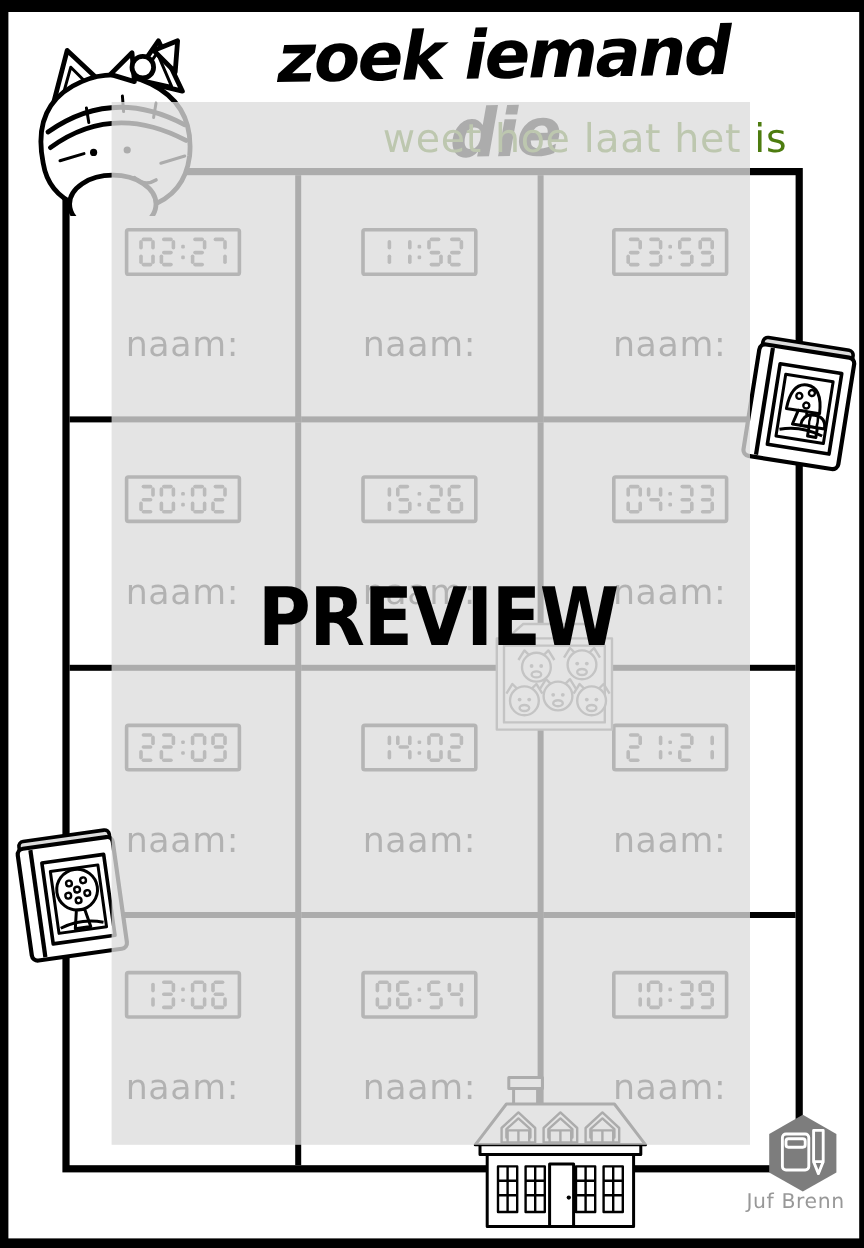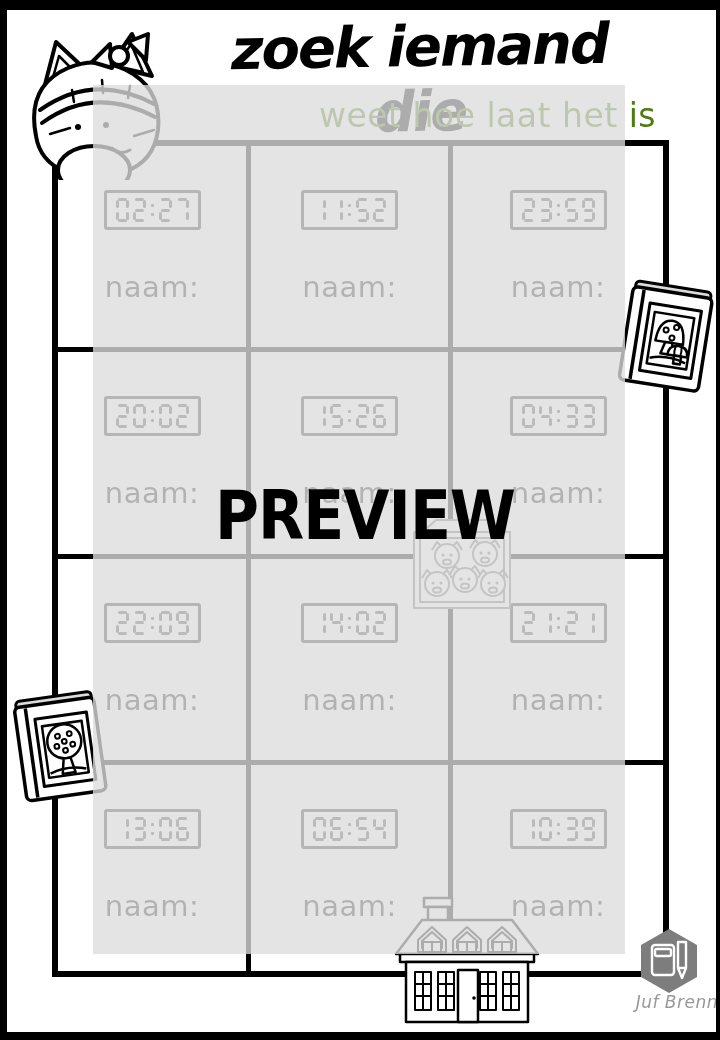--- a/index.html
+++ b/index.html
@@ -63,22 +63,22 @@
   }
   .watermark{
     left:205px;top:480px;width:320px;text-align:center;z-index:3;
     font-weight:bold;font-size:60px;letter-spacing:-1px;color:#000;
     transform:scaleY(1.12);font-family:"DejaVu Sans", sans-serif;
   }
   
   .clip{z-index:1;}
   
   .brand-name{
-    left:622px;top:992px;width:96px;text-align:right;z-index:1;
-    font-size:17px;color:#989898;letter-spacing:0.5px;font-style:italic;
+    left:622px;top:992px;width:96px;text-align:left;z-index:1;
+    font-size:17px;color:#989898;letter-spacing:0.5px;
   }
 </style>
 </head>
 <body>
 
 <div class="bar bar-top"></div>
 <div class="bar bar-bottom"></div>
 <div class="bar bar-left"></div>
 <div class="bar bar-right"></div>
 

